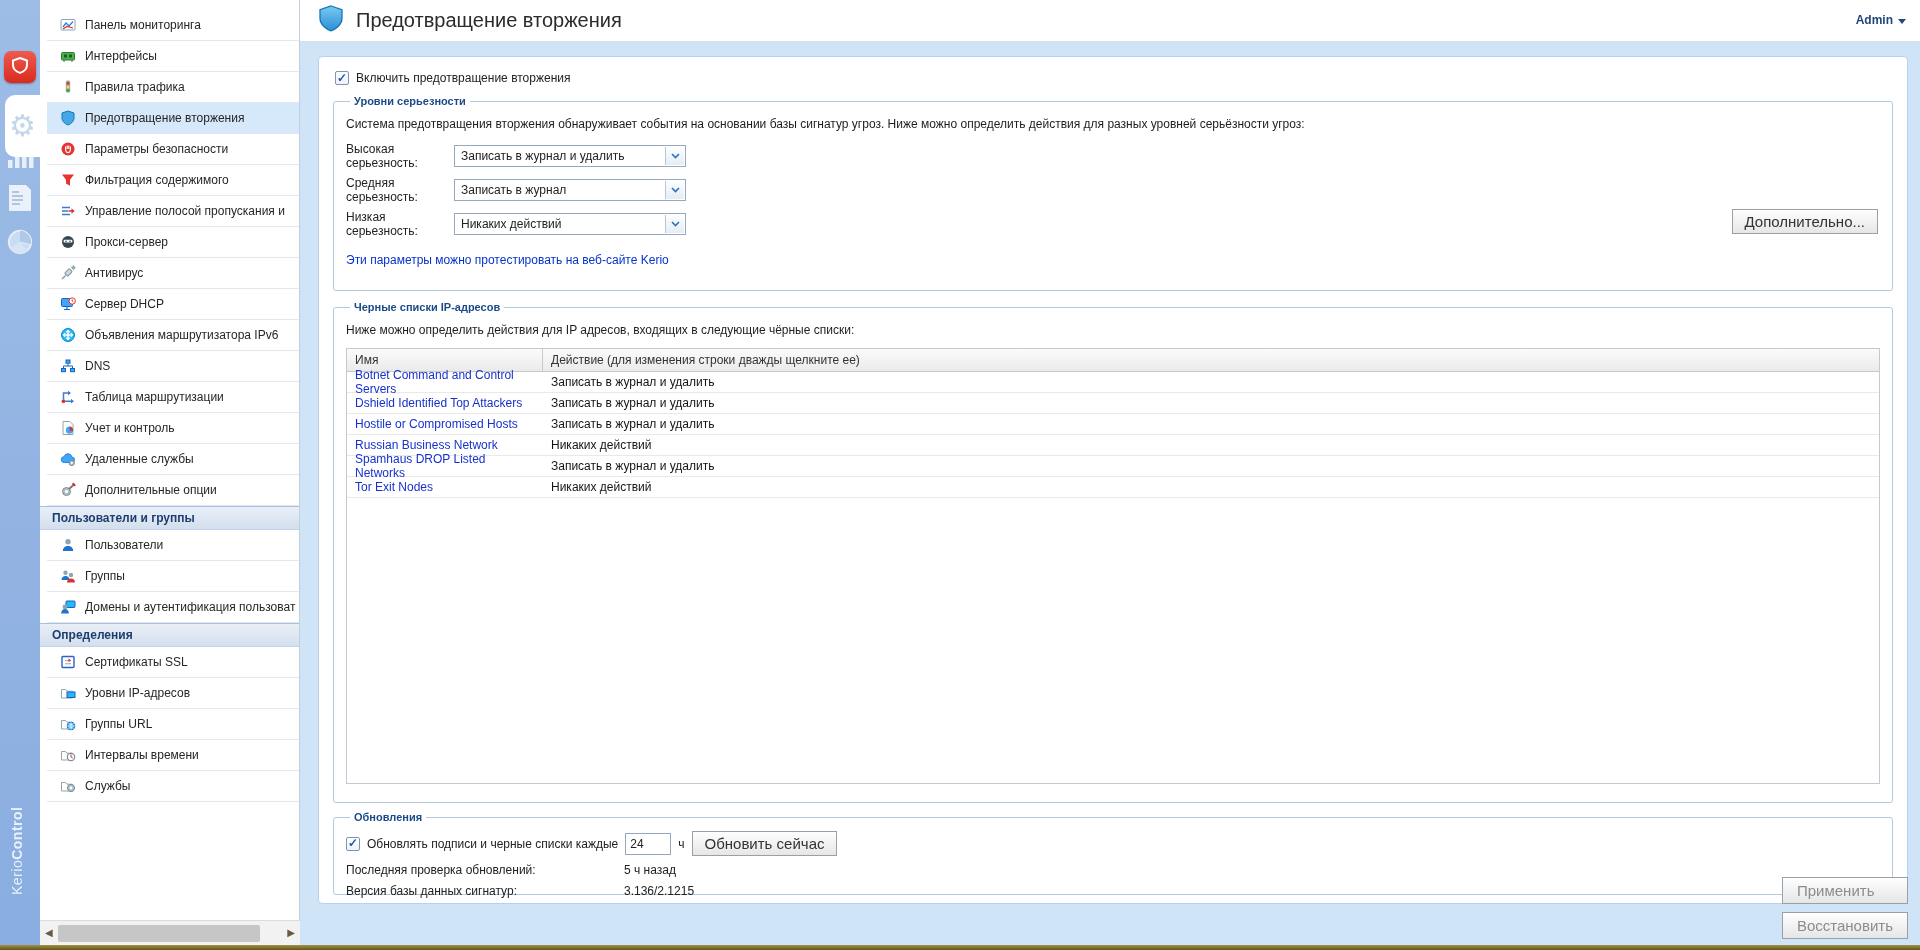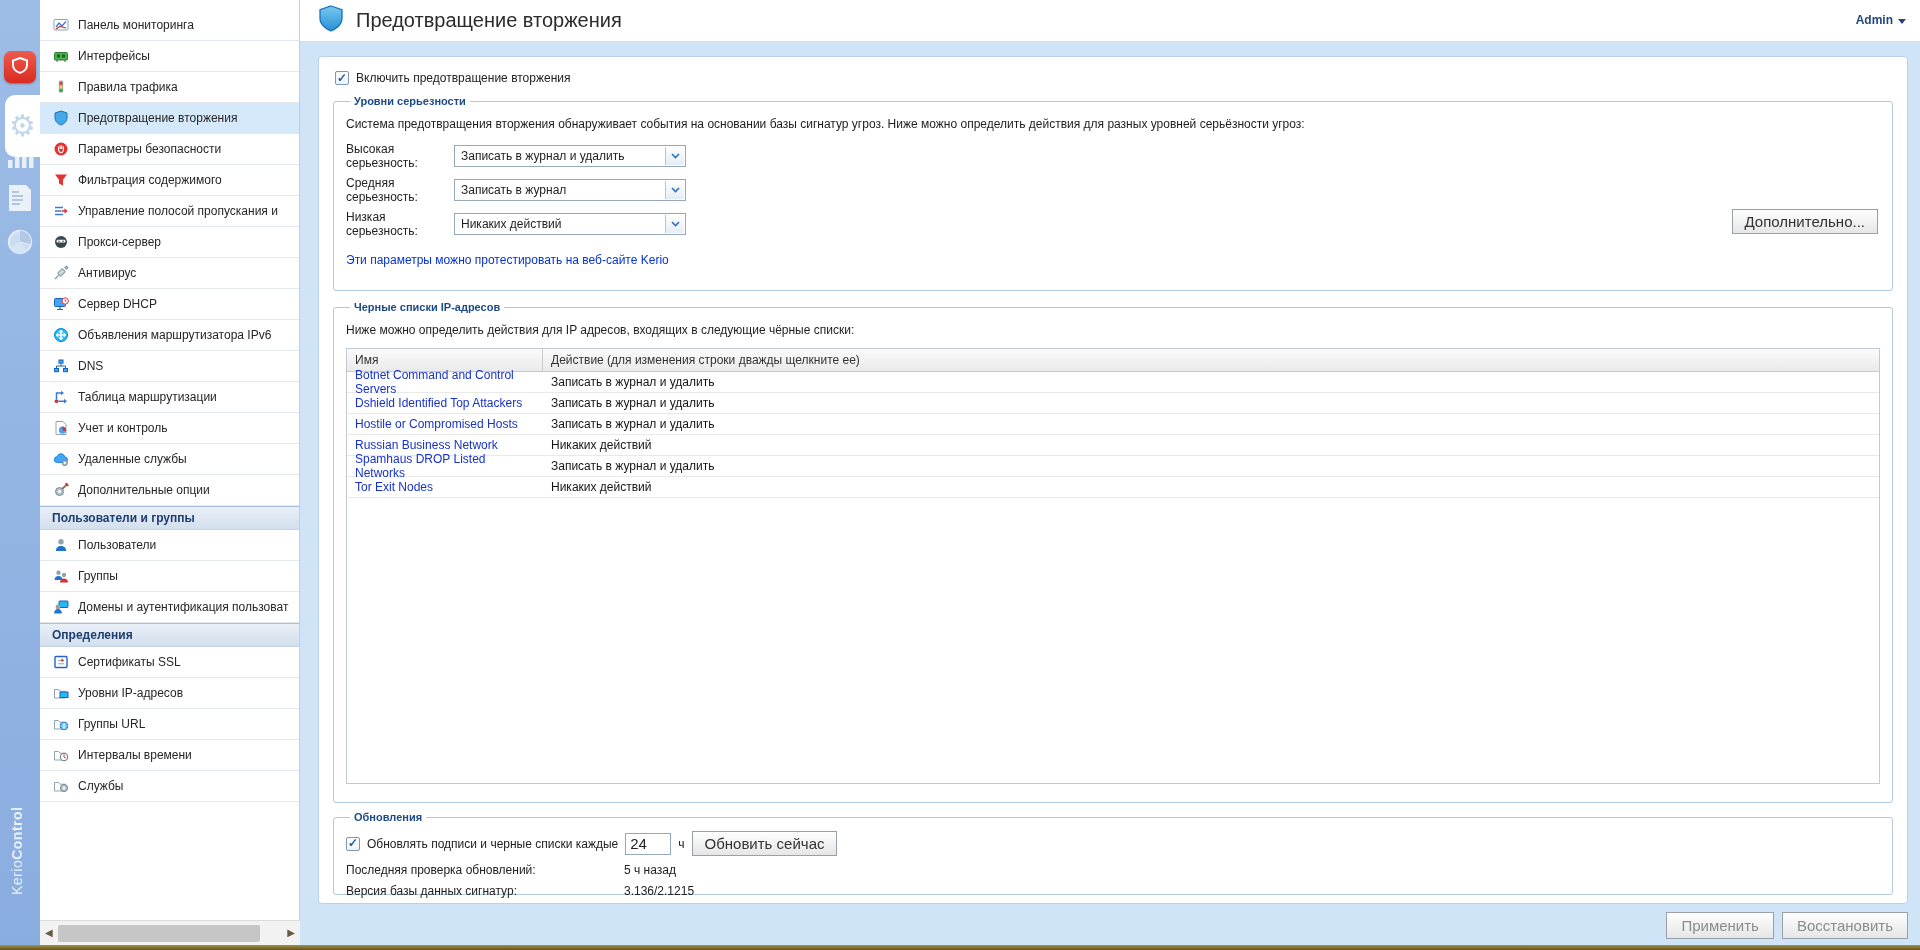--- a/index.html
+++ b/index.html
@@ -22,21 +22,21 @@
   .si-stats { top:140px; } .si-logs { top:183px; } .si-pie { top:227px; }
   .brand { position:absolute; left:9px; top:795px; height:100px;
     writing-mode:vertical-rl; transform:rotate(180deg);
     color:#e9f1fa; font-size:14px; letter-spacing:.5px; }
   .brand b { font-weight:bold; }
   
   .sidebar { position:absolute; left:40px; top:0; width:260px; height:950px;
     background:#fff; border-right:1px solid #c2cedc; z-index:4; }
   .menu { padding-top:10px; }
   .menu-item { height:31px; display:flex; align-items:center; gap:9px; padding-left:13px;
-    border-bottom:1px solid #e3e8ee; cursor:pointer; white-space:nowrap; overflow:hidden; }
+    border-bottom:1px solid #e3e8ee; cursor:pointer; white-space:nowrap; overflow:hidden;margin-left:7px; }
   .menu-item.selected { background:#d6e9fa; }
   .mi-icon { width:16px; height:16px; flex:0 0 16px; }
   .mi-label { color:#262626; }
   .menu-header { height:24px; line-height:23px; padding-left:12px; font-weight:bold; color:#1d3e6e;
     background:linear-gradient(#e9eff7,#d3dfee); border-top:1px solid #a9c0dc; border-bottom:1px solid #c3d2e4; }
   .side-scroll { position:absolute; left:40px; bottom:5px; width:260px; height:25px;
     background:#f2f2f2; border-top:1px solid #dcdcdc; z-index:6; }
   .ss-thumb { position:absolute; left:18px; top:4px; width:202px; height:17px; background:#c6c6c6; border-radius:2px; cursor:pointer; }
   .ss-arrow { position:absolute; top:6px; font-size:10px; color:#6b5a43; cursor:pointer; }
   .ss-left { left:5px; } .ss-right { right:5px; }
@@ -76,25 +76,25 @@
   .bl-table { border:1px solid #bfcad5; height:436px; background:#fff; overflow:hidden; }
   .thead { display:flex; background:linear-gradient(#fbfbfb,#eaeaea); border-bottom:1px solid #c9c9c9; height:23px; align-items:stretch; }
   .th { padding:0 8px; color:#333; display:flex; align-items:center; }
   .th-name { width:196px; border-right:1px solid #c9c9c9; }
   .tr { display:flex; height:21px; align-items:center; border-bottom:1px solid #e9e9e9; cursor:pointer; }
   .td-name { width:196px; padding:0 8px; color:#1731cc; }
   .td-action { padding:0 8px; color:#141414; }
   
   .upd-row1 { display:flex; align-items:center; gap:7px; margin:4px 0 7px; }
   .interval-input { width:46px; height:22px; border:1px solid #96a8bc; padding:2px 4px;
-    font-family:"Liberation Sans",sans-serif; font-size:15px; color:#222; }
+    font-family:"Liberation Sans",sans-serif; font-size:12px; color:#222; }
   .upd-kv { display:flex; margin-bottom:7px; }
   .upd-label { width:278px; }
   
-  .footer { position:absolute; right:12px; bottom:11px; display:flex; gap:8px; z-index:7; }
+  .footer { position:absolute; right:12px; bottom:11px; display:flex; gap:8px; z-index:7;flex-direction:column; }
   .footer .btn { color:#8c8c8c; padding:4px 14px; }
   .bottom-edge { position:absolute; left:0; right:0; bottom:0; height:5px;
     background:linear-gradient(#a3914a,#63551a); z-index:10; }
 </style>
 </head>
 <body>
 
 <div class="icon-strip">
   <div class="app-icon">
     <svg width="20" height="22" viewBox="0 0 20 22">

